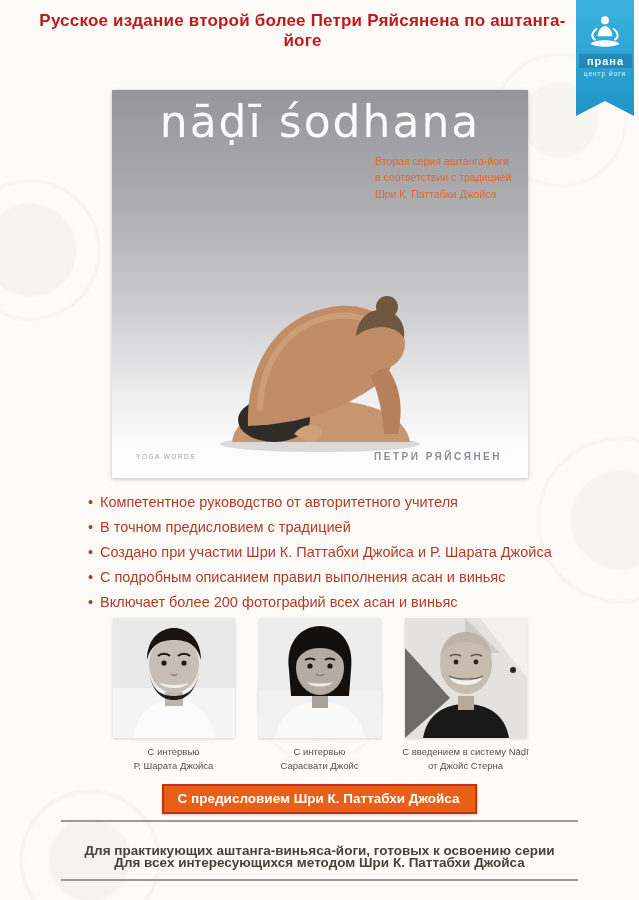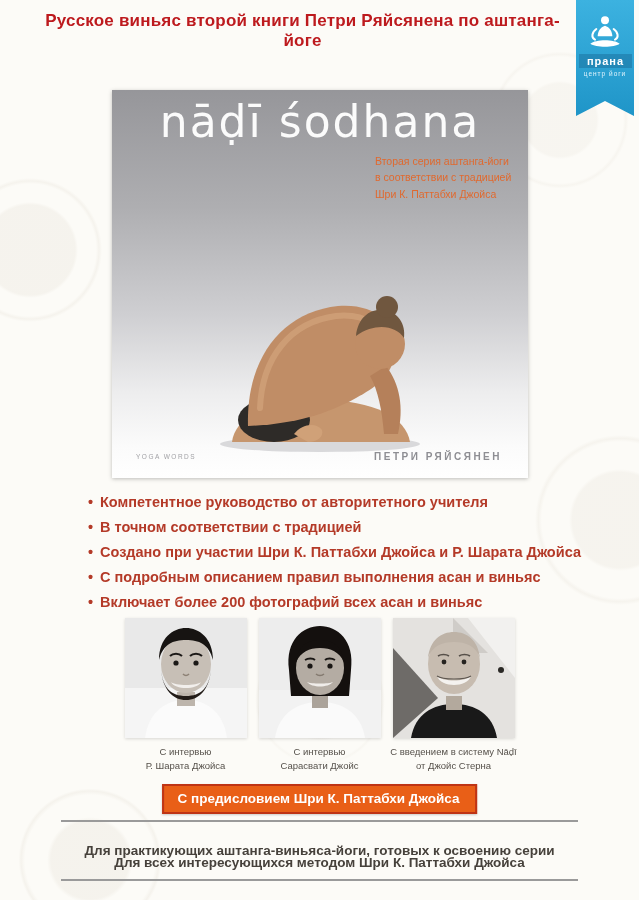--- a/index.html
+++ b/index.html
@@ -72,29 +72,29 @@
   }
   .cover-author{
     position:absolute;right:26px;bottom:16px;
     font-size:10px;font-weight:bold;color:#8e8e93;letter-spacing:2.5px;
   }
   
   .bullets{position:absolute;left:88px;top:494px;width:500px;}
   .bullet{
     position:relative;
     padding-left:12px;margin-bottom:9px;
-    font-size:14.5px;font-weight:bold;color:#b43a28;
+    font-size:14.5px;font-weight:normal;color:#b43a28;
   }
   .bullet::before{
     content:"•";position:absolute;left:0;top:0;color:#b43a28;
   }
   
   .people{
     position:absolute;left:0;top:618px;width:639px;
-    display:flex;justify-content:center;gap:12px;
+    display:flex;justify-content:center;gap:24px;
   }
   .person{width:122px;text-align:center;}
   .person .photo{
     width:122px;height:120px;display:block;
     box-shadow:0 1px 3px rgba(0,0,0,.15);
   }
   .person .caption{
     display:block;margin-top:7px;
     font-size:9.5px;line-height:1.5;color:#55504a;
     white-space:pre-line;
@@ -122,21 +122,21 @@
     font-size:13.5px;font-weight:bold;color:#46413b;
   }
   .footer-line.l1{top:807px;margin-top:36px;}
   .footer-line.l2{top:855px;}
 </style>
 </head>
 <body>
 
 <div class="poster">
 
-  <div class="header-title">Русское виньяс второй книги Петри Ряйсянена по аштанга-йоге</div>
+  <div class="header-title">Русское издание второй более Петри Ряйсянена по аштанга-йоге</div>
 
   <div class="logo-ribbon">
     <svg class="icon" width="40" height="38" viewBox="0 0 60 56">
       <g fill="none" stroke="#ffffff" stroke-width="3" stroke-linecap="round">
         <circle cx="30" cy="9" r="6" fill="#ffffff" stroke="none"></circle>
         <path d="M30,17 C23,19 19,26 19,33 L41,33 C41,26 37,19 30,17 Z" fill="#ffffff" stroke="none"></path>
         <path d="M17,22 C10,27 9,35 15,38"></path>
         <path d="M43,22 C50,27 51,35 45,38"></path>
         <path d="M8,44 C16,37 44,37 52,44 C44,50 16,50 8,44 Z" fill="#ffffff" stroke="none"></path>
       </g>
@@ -172,21 +172,21 @@
 
       <path d="M104,226 C112,216 126,214 132,222 C134,228 128,234 118,234 Z" fill="#d0a178"></path>
     </svg>
 
     <div class="cover-publisher">YOGA WORDS</div>
     <div class="cover-author">ПЕТРИ РЯЙСЯНЕН</div>
   </div>
 
   <div class="bullets">
     <div class="bullet">Компетентное руководство от авторитетного учителя</div>
-    <div class="bullet">В точном соответствии с традицией</div>
+    <div class="bullet">В точном предисловием с традицией</div>
     <div class="bullet">Создано при участии Шри К. Паттабхи Джойса и Р. Шарата Джойса</div>
     <div class="bullet">С подробным описанием правил выполнения асан и виньяс</div>
     <div class="bullet">Включает более 200 фотографий всех асан и виньяс</div>
   </div>
 
   <div class="people">
 
     <div class="person">
       <svg class="photo" viewBox="0 0 122 120">
         <rect width="122" height="120" fill="#e9e9e9"></rect>

